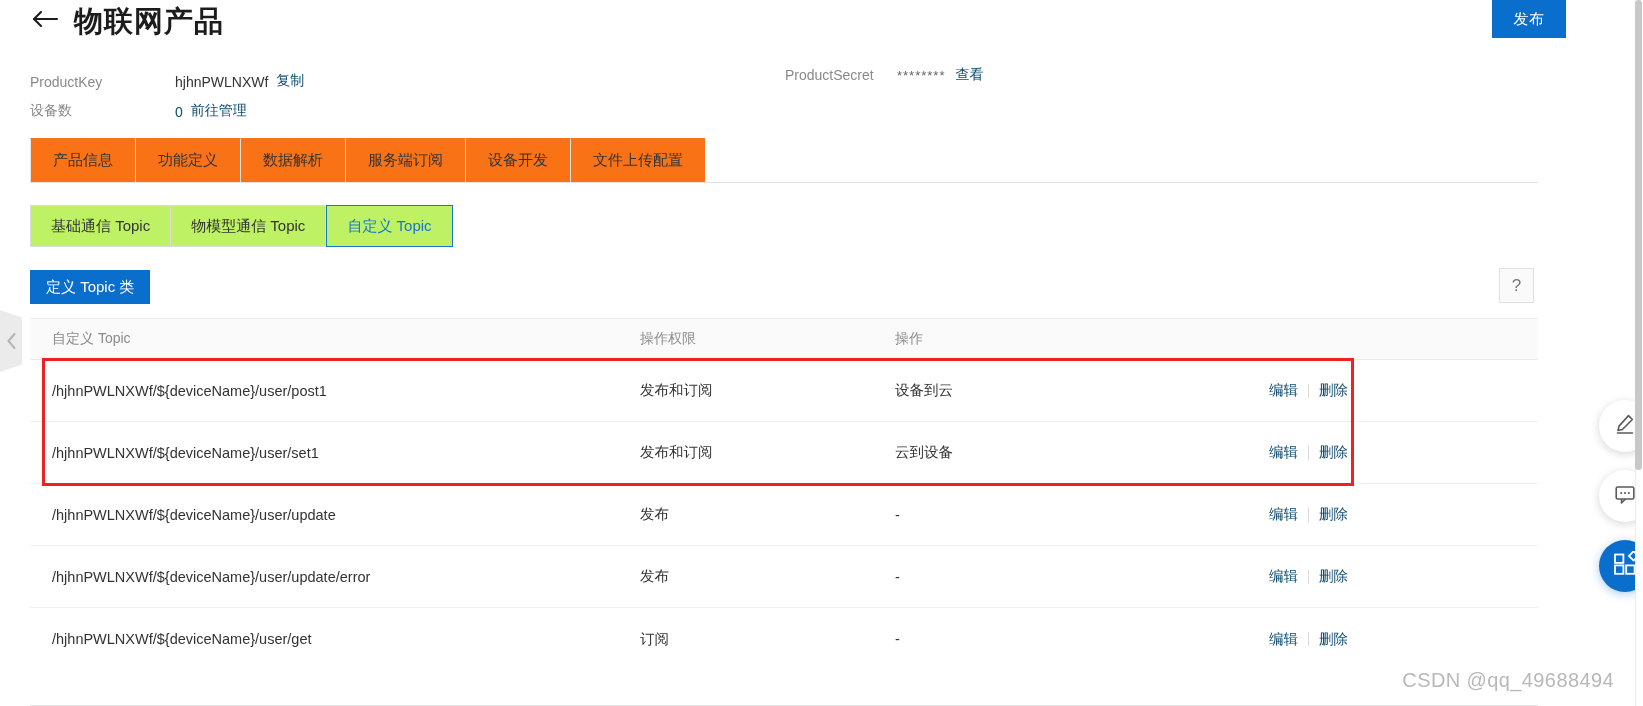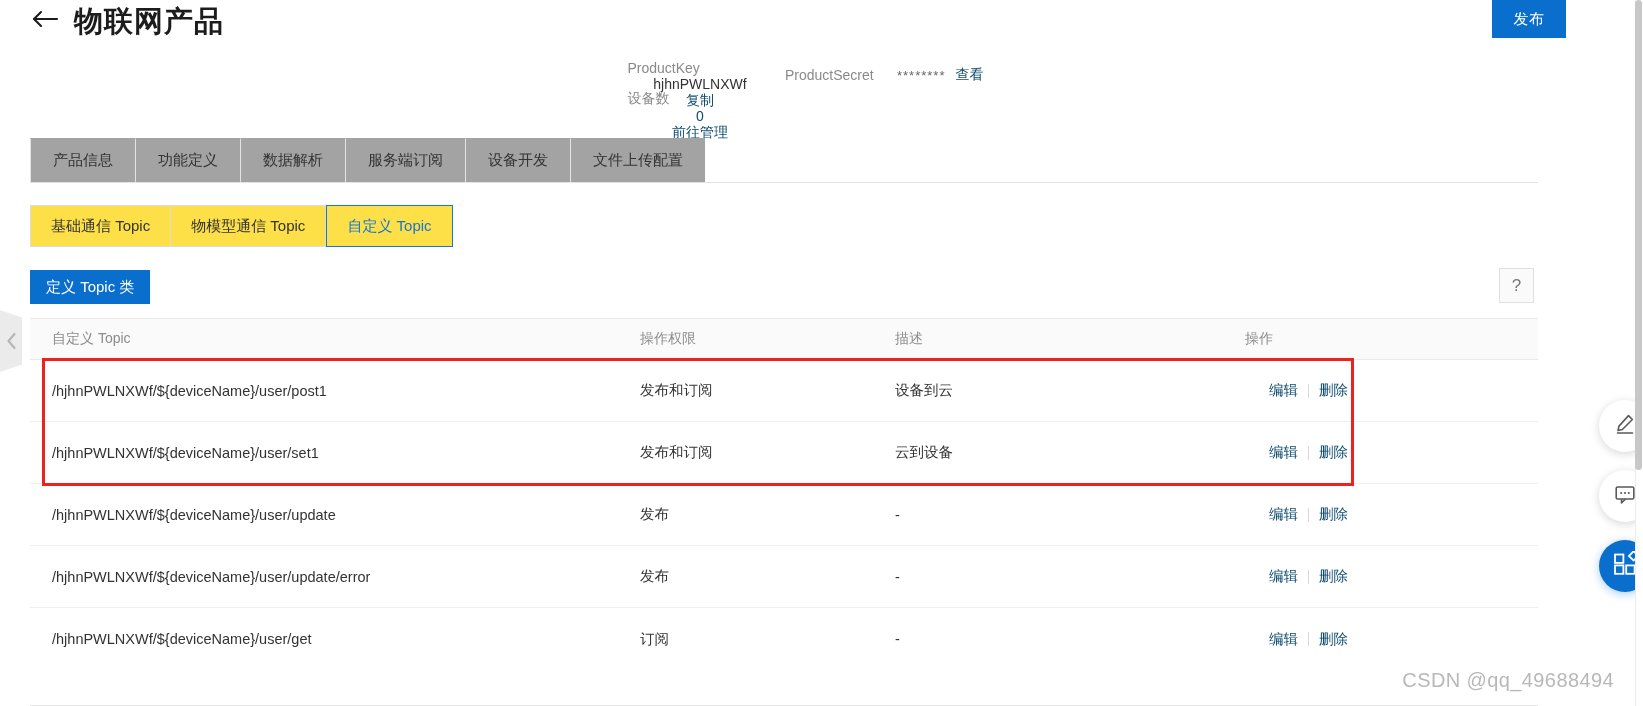--- a/index.html
+++ b/index.html
@@ -71,21 +71,21 @@
     line-height: 1;
   }
 
   
   .meta {
     position: absolute;
     left: 30px; top: 60px;
     width: 1340px;
     font-size: 14px;
   }
-  .meta-row { display: flex; align-items: center; height: 30px; flex-direction: column; }
+  .meta-row { display: flex; align-items: flex-end; height: 30px; }
   .meta-label { color: #8a8a8a; width: 145px; flex: none; }
   .meta-value { color: #333; }
   .meta-sep { display: inline-block; width: 8px; }
   .link { color: #0c4a6e; cursor: pointer; }
   .meta-col2 { position: absolute; left: 755px; top: 0; display: flex; align-items: center; height: 30px; }
   .meta-col2 .meta-label { width: 112px; }
   .secret-mask { color: #666; letter-spacing: 1px; font-size: 13px; margin-right: 10px; }
 
   
   .tabs {
@@ -95,21 +95,21 @@
     height: 45px;
     border-bottom: 1px solid #e3e3e3;
     display: flex;
   }
   .tab {
     height: 44px;
     padding: 0 22px;
     display: flex; align-items: center; justify-content: center;
     font-size: 15px;
     color: #333;
-    background: #a3a3a3;
+    background: #f97316;
     border-left: 1px solid #e3e3e3;
     border-top: 1px solid transparent;
     cursor: pointer;
     white-space: nowrap;
   }
   .tab:first-child { border-left: 1px solid #e3e3e3; }
   .tab.active {
     color: #1775d4;
     border-top: 2px solid #1775d4;
     border-left: 1px solid #e3e3e3;
@@ -132,21 +132,21 @@
     position: absolute;
     left: 30px; top: 205px;
     display: flex;
   }
   .subtab {
     height: 42px;
     padding: 0 20px;
     display: flex; align-items: center; justify-content: center;
     font-size: 15px;
     color: #333;
-    background: #fde047;
+    background: #bef264;
     border: 1px solid #dcdcdc;
     border-left: none;
     cursor: pointer;
     white-space: nowrap;
   }
   .subtab:first-child { border-left: 1px solid #dcdcdc; }
   .subtab.active {
     color: #1775d4;
     border: 1px solid #1775d4;
     z-index: 2;
@@ -335,21 +335,20 @@
   </div>
 
   <button class="define-btn">定义 Topic 类</button>
 
   <div class="help-btn">?</div>
 
   <div class="table-wrap">
     <div class="thead">
       <div class="c-topic">自定义 Topic</div>
       <div class="c-perm">操作权限</div>
-      <div class="c-desc">描述</div>
       <div class="c-act" style="text-align:left;padding-right:0;">操作</div>
     </div>
 
     <div class="trow">
       <div class="c-topic">/hjhnPWLNXWf/${deviceName}/user/post1</div>
       <div class="c-perm">发布和订阅</div>
       <div class="c-desc">设备到云</div>
       <div class="c-act">
         <span class="act-links">
           <span class="link">编辑</span>

